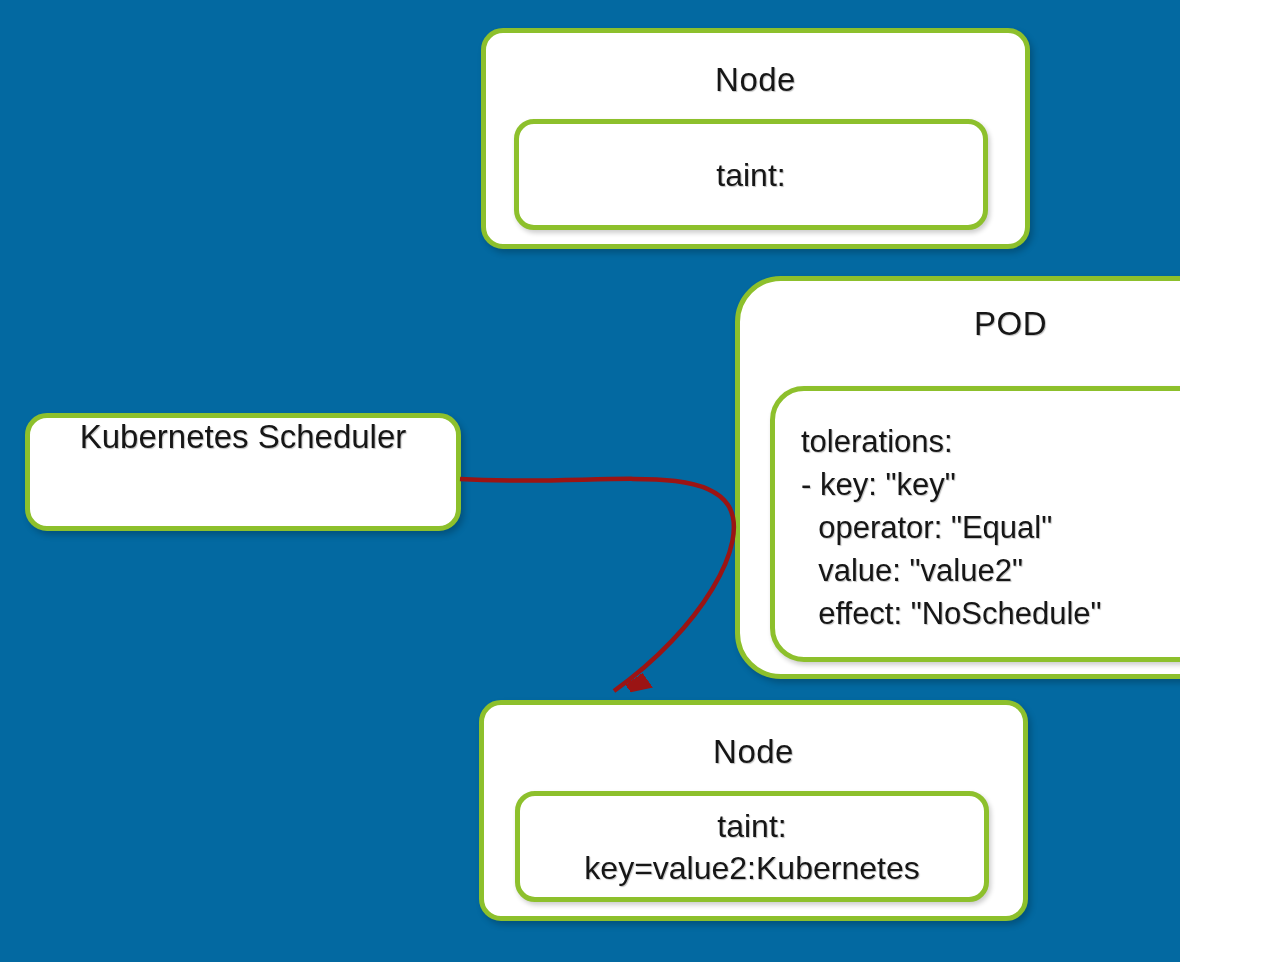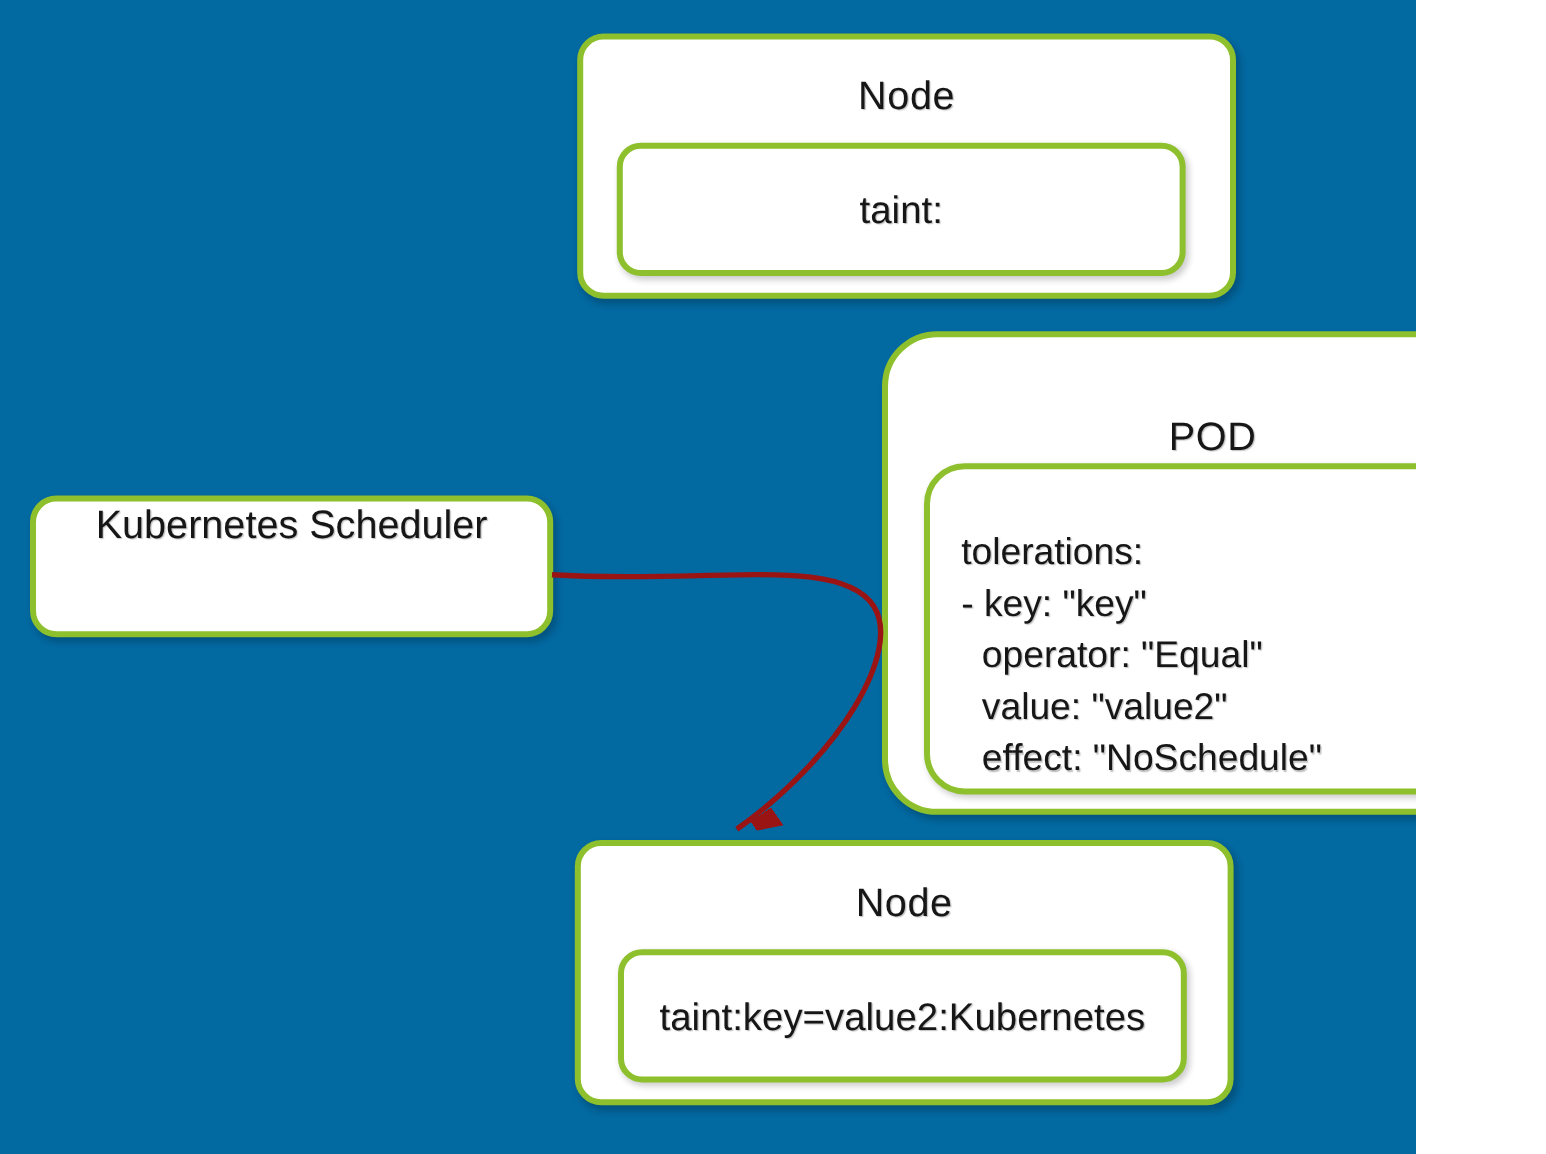--- a/index.html
+++ b/index.html
@@ -24,21 +24,21 @@
     box-shadow:3px 4px 6px rgba(0,0,0,0.22);
   }
   .box-title{
     text-align:center;
     font-size:33px;
     letter-spacing:0.5px;
     text-shadow:1px 1px 1px rgba(0,0,0,0.25);
   }
   .taint-box{
     display:flex;
-    flex-direction:row;
+    flex-direction:column;
     justify-content:center;
     align-items:center;
     font-size:32px;
     line-height:42px;
     text-align:center;
     text-shadow:1px 1px 1px rgba(0,0,0,0.25);
     box-shadow:2px 3px 5px rgba(0,0,0,0.20);
   }
   .code-lines{
     font-size:31px;
@@ -47,22 +47,22 @@
   }
   .code-line{white-space:pre;display:block;}
 
   
   #top-node{left:481px;top:28px;width:549px;height:221px;border-radius:22px;}
   #top-node .box-title{margin-top:28px;}
   #top-node-taint{position:absolute;left:28px;top:86px;width:474px;height:111px;border-radius:20px;border:5px solid var(--green);box-sizing:border-box;background:#fff;}
 
   
   #pod-box{left:735px;top:276px;width:519px;height:403px;border-radius:46px;}
-  #pod-box .box-title{margin-top:64px;padding-left:32px;}
-  #pod-tolerations{position:absolute;left:30px;top:105px;width:445px;height:276px;border-radius:34px;border:5px solid var(--green);box-sizing:border-box;background:#fff;box-shadow:2px 3px 5px rgba(0,0,0,0.20);padding:47px 0 0 26px;}
+  #pod-box .box-title{margin-top:24px;padding-left:32px;}
+  #pod-tolerations{position:absolute;left:30px;top:105px;width:445px;height:276px;border-radius:34px;border:5px solid var(--green);box-sizing:border-box;background:#fff;box-shadow:2px 3px 5px rgba(0,0,0,0.20);padding:29px 0 0 26px;}
 
   
   #scheduler-box{
     left:25px;top:413px;width:436px;height:118px;border-radius:22px;
     display:flex;align-items:flex-start;justify-content:center;
     font-size:33px;text-shadow:1px 1px 1px rgba(0,0,0,0.25);
   }
 
   
   #bottom-node{left:479px;top:700px;width:549px;height:221px;border-radius:22px;}

